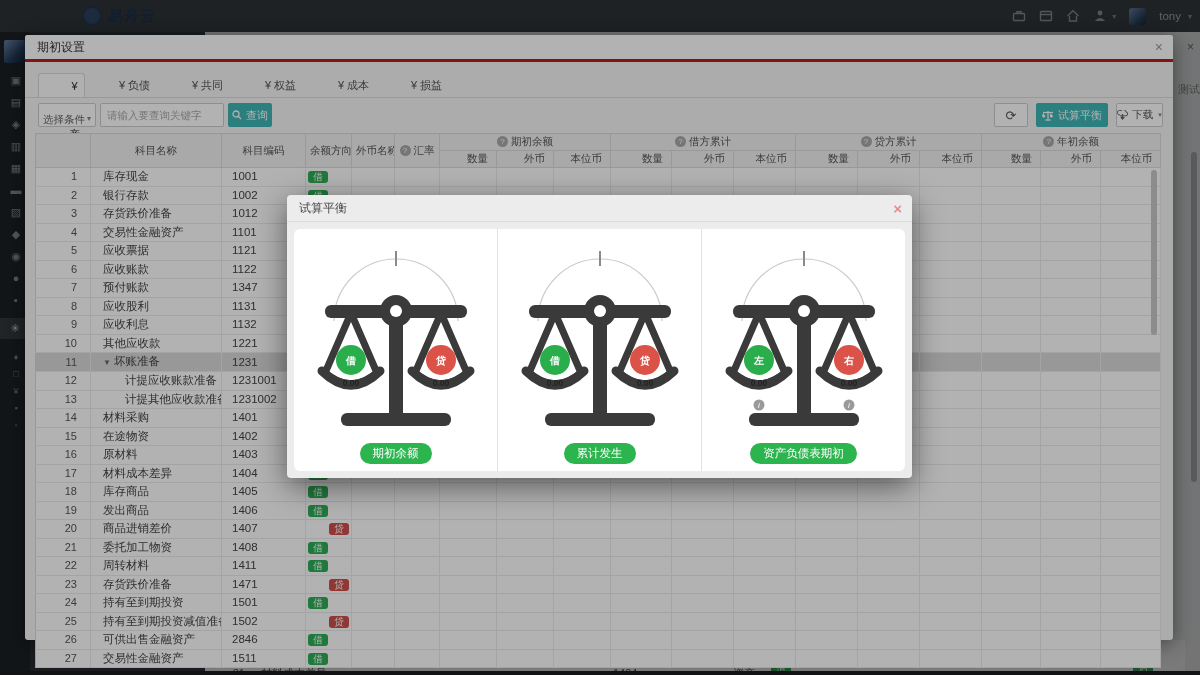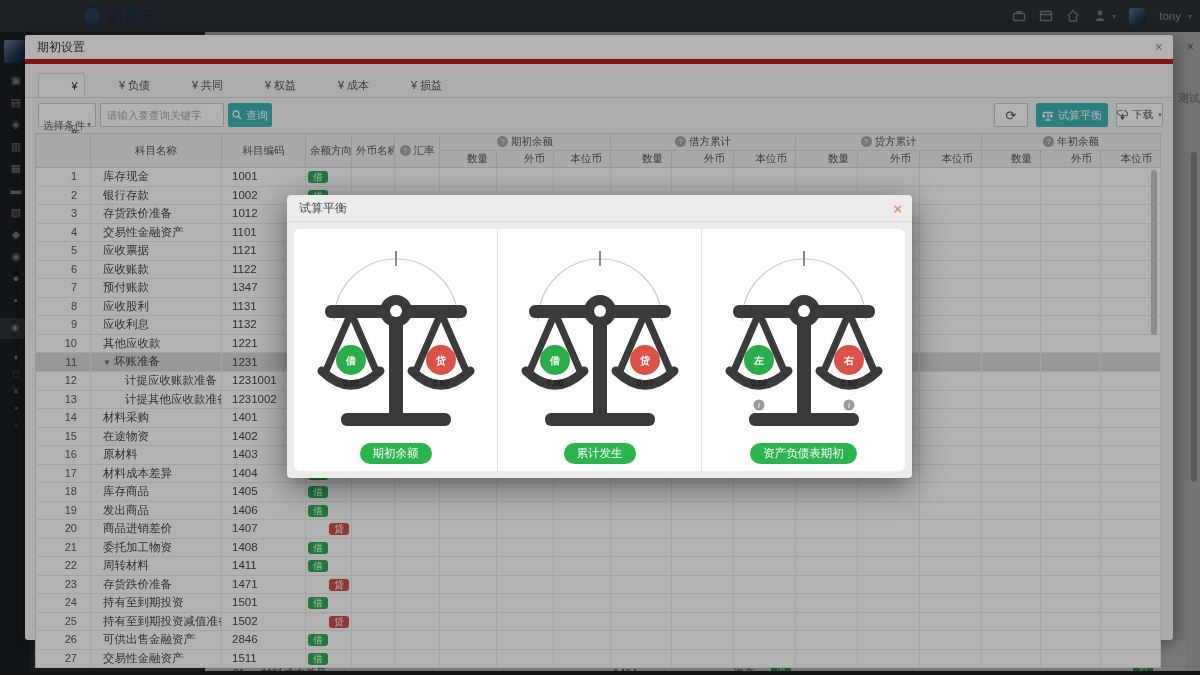--- a/index.html
+++ b/index.html
@@ -21,47 +21,47 @@
   .nav-user{font-size:11.5px;color:#c2c6ca;}
   .sidebar{position:absolute;left:0;top:32px;width:205px;height:643px;background:#343a3f;z-index:1;}
   .side-strip{position:absolute;left:0;top:0;width:30px;height:100%;background:#282d31;}
   .side-avatar{position:absolute;left:4px;top:8px;width:21px;height:23px;border-radius:2px;
                background:linear-gradient(135deg,#8fb0d8,#33517a 60%,#1c2f49);}
   .side-ico{position:absolute;left:8px;width:16px;text-align:center;font-size:11px;color:#aeb4b9;}
   .side-ico.hl{left:0;width:30px;background:#454c52;padding:4px 0;color:#fff;}
   .side-sub{position:absolute;left:10px;width:12px;text-align:center;font-size:9px;color:#9ba1a6;}
   .bg-main{position:absolute;left:205px;top:32px;width:995px;height:643px;background:#eef0f1;z-index:1;}
   .bg-close{position:absolute;right:6px;top:8px;font-size:12px;color:#777;}
-  .bg-part{position:absolute;right:0px;top:59px;font-size:11px;color:#8a8a8a;}
+  .bg-part{position:absolute;right:0px;top:50px;font-size:11px;color:#8a8a8a;}
   .bg-scroll{position:absolute;right:3px;top:120px;width:6px;height:330px;border-radius:3px;background:#b7babd;}
   .bg-row{position:absolute;left:0;width:980px;height:22px;background:#fbfbfb;border-bottom:1px solid #e2e2e2;
           font-size:11px;color:#555;line-height:22px;}
   .bg-row span{position:absolute;top:0;}
   .b-num{left:18px;width:22px;text-align:right;}
   .b-name{left:56px;} .b-code{left:408px;} .b-cat{left:528px;}
   .b-dir{left:566px;line-height:22px;} .b-status{left:928px;line-height:22px;}
   .bottom-bar{position:absolute;left:0;top:671px;width:1200px;height:4px;background:#26292d;z-index:2;}
   
   .overlay1{position:absolute;inset:0;background:rgba(0,0,0,0.30);z-index:10;}
   .overlay2{position:absolute;inset:0;background:rgba(0,0,0,0.30);z-index:30;}
   
   .dialog{position:absolute;left:25px;top:35px;width:1148px;height:605px;background:#f6f6f6;border-radius:3px;
           box-shadow:0 4px 20px rgba(0,0,0,0.45);z-index:20;}
-  .dlg-header{position:absolute;left:0;top:0;width:100%;height:24px;background:#fff;border-bottom:5px solid #b91c1c;
+  .dlg-header{position:absolute;left:0;top:0;width:100%;height:24px;background:#fff;border-bottom:3px solid #b91c1c;
               border-radius:3px 3px 0 0;}
   .dlg-title{position:absolute;left:12px;top:0;line-height:24px;font-size:12px;color:#333;}
   .dlg-close{position:absolute;right:10px;top:0;line-height:24px;font-size:14px;color:#999;cursor:pointer;}
   .dtabs{position:absolute;left:13px;top:38px;display:flex;height:25px;}
   .dtab{width:47px;height:24px;line-height:24px;text-align:center;font-size:11px;color:#555;cursor:pointer;padding-left:26px;}
   .dtab.active{background:#fdfdfd;border:1px solid #d9d9d9;border-bottom-color:#fdfdfd;border-radius:3px 3px 0 0;
                color:#2d2d2d;height:25px;box-sizing:border-box;}
   .tab-line{position:absolute;left:0;top:62px;width:1148px;border-top:1px solid #dcdcdc;}
   .toolbar{position:absolute;left:0;top:68px;width:1148px;height:24px;}
   .tb-select{position:absolute;left:13px;top:0;width:58px;height:24px;box-sizing:border-box;border:1px solid #ccc;
-             border-radius:2px;background:#fff;font-size:10.5px;color:#666;line-height:22px;padding:10px 4px;}
+             border-radius:2px;background:#fff;font-size:10.5px;color:#666;line-height:22px;padding:4px 4px;}
   .tb-select .cr{float:right;font-size:8px;color:#888;}
   .tb-input{position:absolute;left:75px;top:0;width:124px;height:24px;box-sizing:border-box;border:1px solid #ccc;
             border-radius:2px;font-size:10.5px;padding:0 6px;color:#444;background:#fff;outline:none;}
   .tb-input::placeholder{color:#aaa;}
   .btn{position:absolute;top:0;height:24px;box-sizing:border-box;border-radius:2px;font-size:11px;
        display:flex;align-items:center;justify-content:center;gap:4px;cursor:pointer;}
   .btn.teal{color:#fff;border:none;}
   .btn.plain{background:#fff;border:1px solid #ccc;color:#555;}
   .btn-search{left:203px;width:44px;}
   .btn-refresh{left:969px;width:34px;font-size:13px;}

